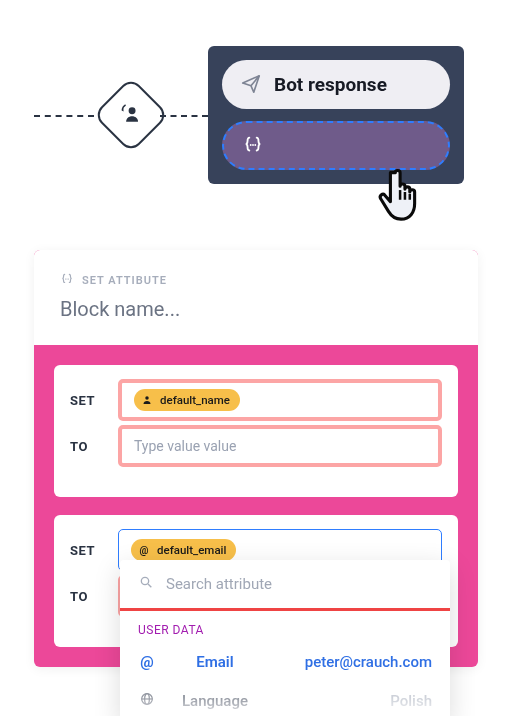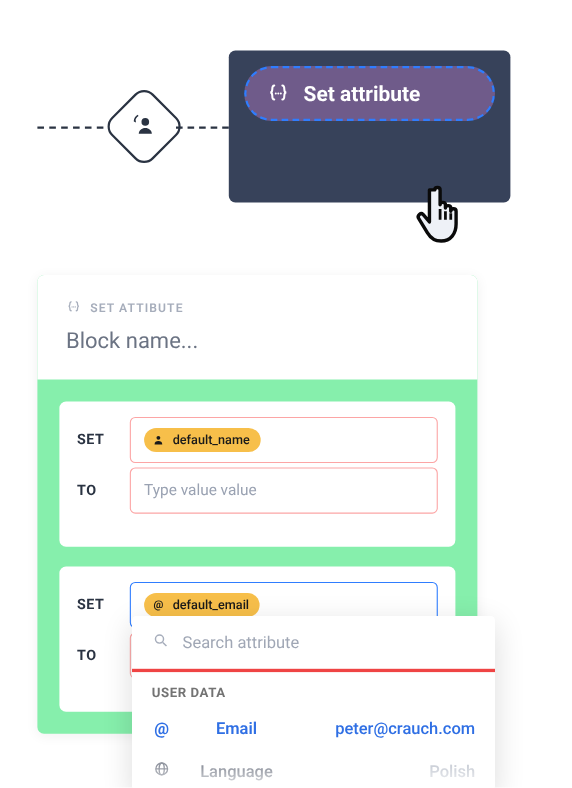--- a/index.html
+++ b/index.html
@@ -85,22 +85,22 @@
     left: 372px;
     top: 160px;
     width: 62px;
     height: 64px;
   }
 
   .editor-panel {
     position: absolute;
     left: 34px;
     top: 250px;
-    width: 400px;
-    background: #86efac;
+    width: 444px;
+    background: #ec4899;
     border-radius: 6px;
     box-shadow: 0 2px 12px rgba(0,0,0,0.06);
   }
   .editor-header {
     background: #fff;
     border-radius: 6px 6px 0 0;
     padding: 22px 26px 24px;
   }
   .eyebrow {
     font-size: 11px;
@@ -139,21 +139,21 @@
   .field-label {
     width: 34px;
     font-size: 13px;
     font-weight: 700;
     color: #2a3342;
     letter-spacing: 0.5px;
   }
   .field-input {
     flex: 1;
     height: 42px;
-    border: 1px solid #fca5a5;
+    border: 4px solid #fca5a5;
     border-radius: 5px;
     display: flex;
     align-items: center;
     padding: 0 12px;
     font-size: 14px;
     color: #9aa2b2;
   }
   .field-input.focused {
     border: 1.5px solid #2f7dff;
   }
@@ -196,22 +196,22 @@
     gap: 12px;
     padding: 14px 18px;
     color: #a0a7b5;
     font-size: 15px;
     border-bottom: 3px solid #ef4444;
   }
   .dd-section-label {
     padding: 12px 18px 6px;
     font-size: 12px;
     letter-spacing: 0.5px;
-    color: #737373;
-    font-weight: 700;
+    color: #a21caf;
+    font-weight: 400;
   }
   .dd-item {
     display: flex;
     align-items: center;
     padding: 10px 18px;
     gap: 14px;
     font-size: 15px;
   }
   .dd-item-icon {
     width: 18px;
@@ -248,31 +248,39 @@
           <path d="M7 4.5a6 6 0 0 0-3 5" stroke="#2a3342" stroke-width="1.4" fill="none"></path>
           <path d="M3.3 9.6l1.6-1 .3 1.9z" fill="#2a3342"></path>
         </svg>
       </span>
     </div>
   </div>
 
   <div class="dash-line dash-right"></div>
 
   <div class="menu-panel">
+    <div class="menu-item menu-bot">
+      <span class="menu-icon">
+        <svg viewBox="0 0 24 24" width="22" height="22">
+          <path d="M3 11l18-8-6 18-3-7-9-3z" fill="none" stroke="#7e8494" stroke-width="1.8" stroke-linejoin="round"></path>
+          <path d="M12 14l9-11" stroke="#7e8494" stroke-width="1.8"></path>
+        </svg>
+      </span>
+      <span>Bot response</span>
+    </div>
     <div class="menu-item menu-set">
       <span class="menu-icon">
         <svg viewBox="0 0 24 24" width="22" height="22">
           <path d="M8 4c-2 0-2 2-2 4s-1 3-2 3c1 0 2 1 2 3s0 4 2 4" stroke="#fff" stroke-width="2" fill="none" stroke-linecap="round"></path>
           <path d="M16 4c2 0 2 2 2 4s1 3 2 3c-1 0-2 1-2 3s0 4-2 4" stroke="#fff" stroke-width="2" fill="none" stroke-linecap="round"></path>
           <circle cx="9.5" cy="12" r="1" fill="#fff"></circle>
           <circle cx="12" cy="12" r="1" fill="#fff"></circle>
           <circle cx="14.5" cy="12" r="1" fill="#fff"></circle>
         </svg>
       </span>
-      <span>Set attribute</span>
     </div>
   </div>
 
   <div class="cursor-hand">
     <svg viewBox="0 0 64 64" width="62" height="64">
       <path d="M24 12c0-3 5-3 5 0v14c0-3 5-3 5 0v3c0-3 5-3 5 0v3c0-3 5-3 5 0v12c0 9-5 16-14 16-6 0-10-3-13-8l-8-13c-2-3 2-6 4-4l6 7V12z" fill="#eef1f7" stroke="#0a0a0a" stroke-width="3.2" stroke-linejoin="round"></path>
       <line x1="29" y1="30" x2="29" y2="40" stroke="#0a0a0a" stroke-width="2.6"></line>
       <line x1="34" y1="32" x2="34" y2="40" stroke="#0a0a0a" stroke-width="2.6"></line>
       <line x1="39" y1="34" x2="39" y2="40" stroke="#0a0a0a" stroke-width="2.6"></line>
     </svg>

